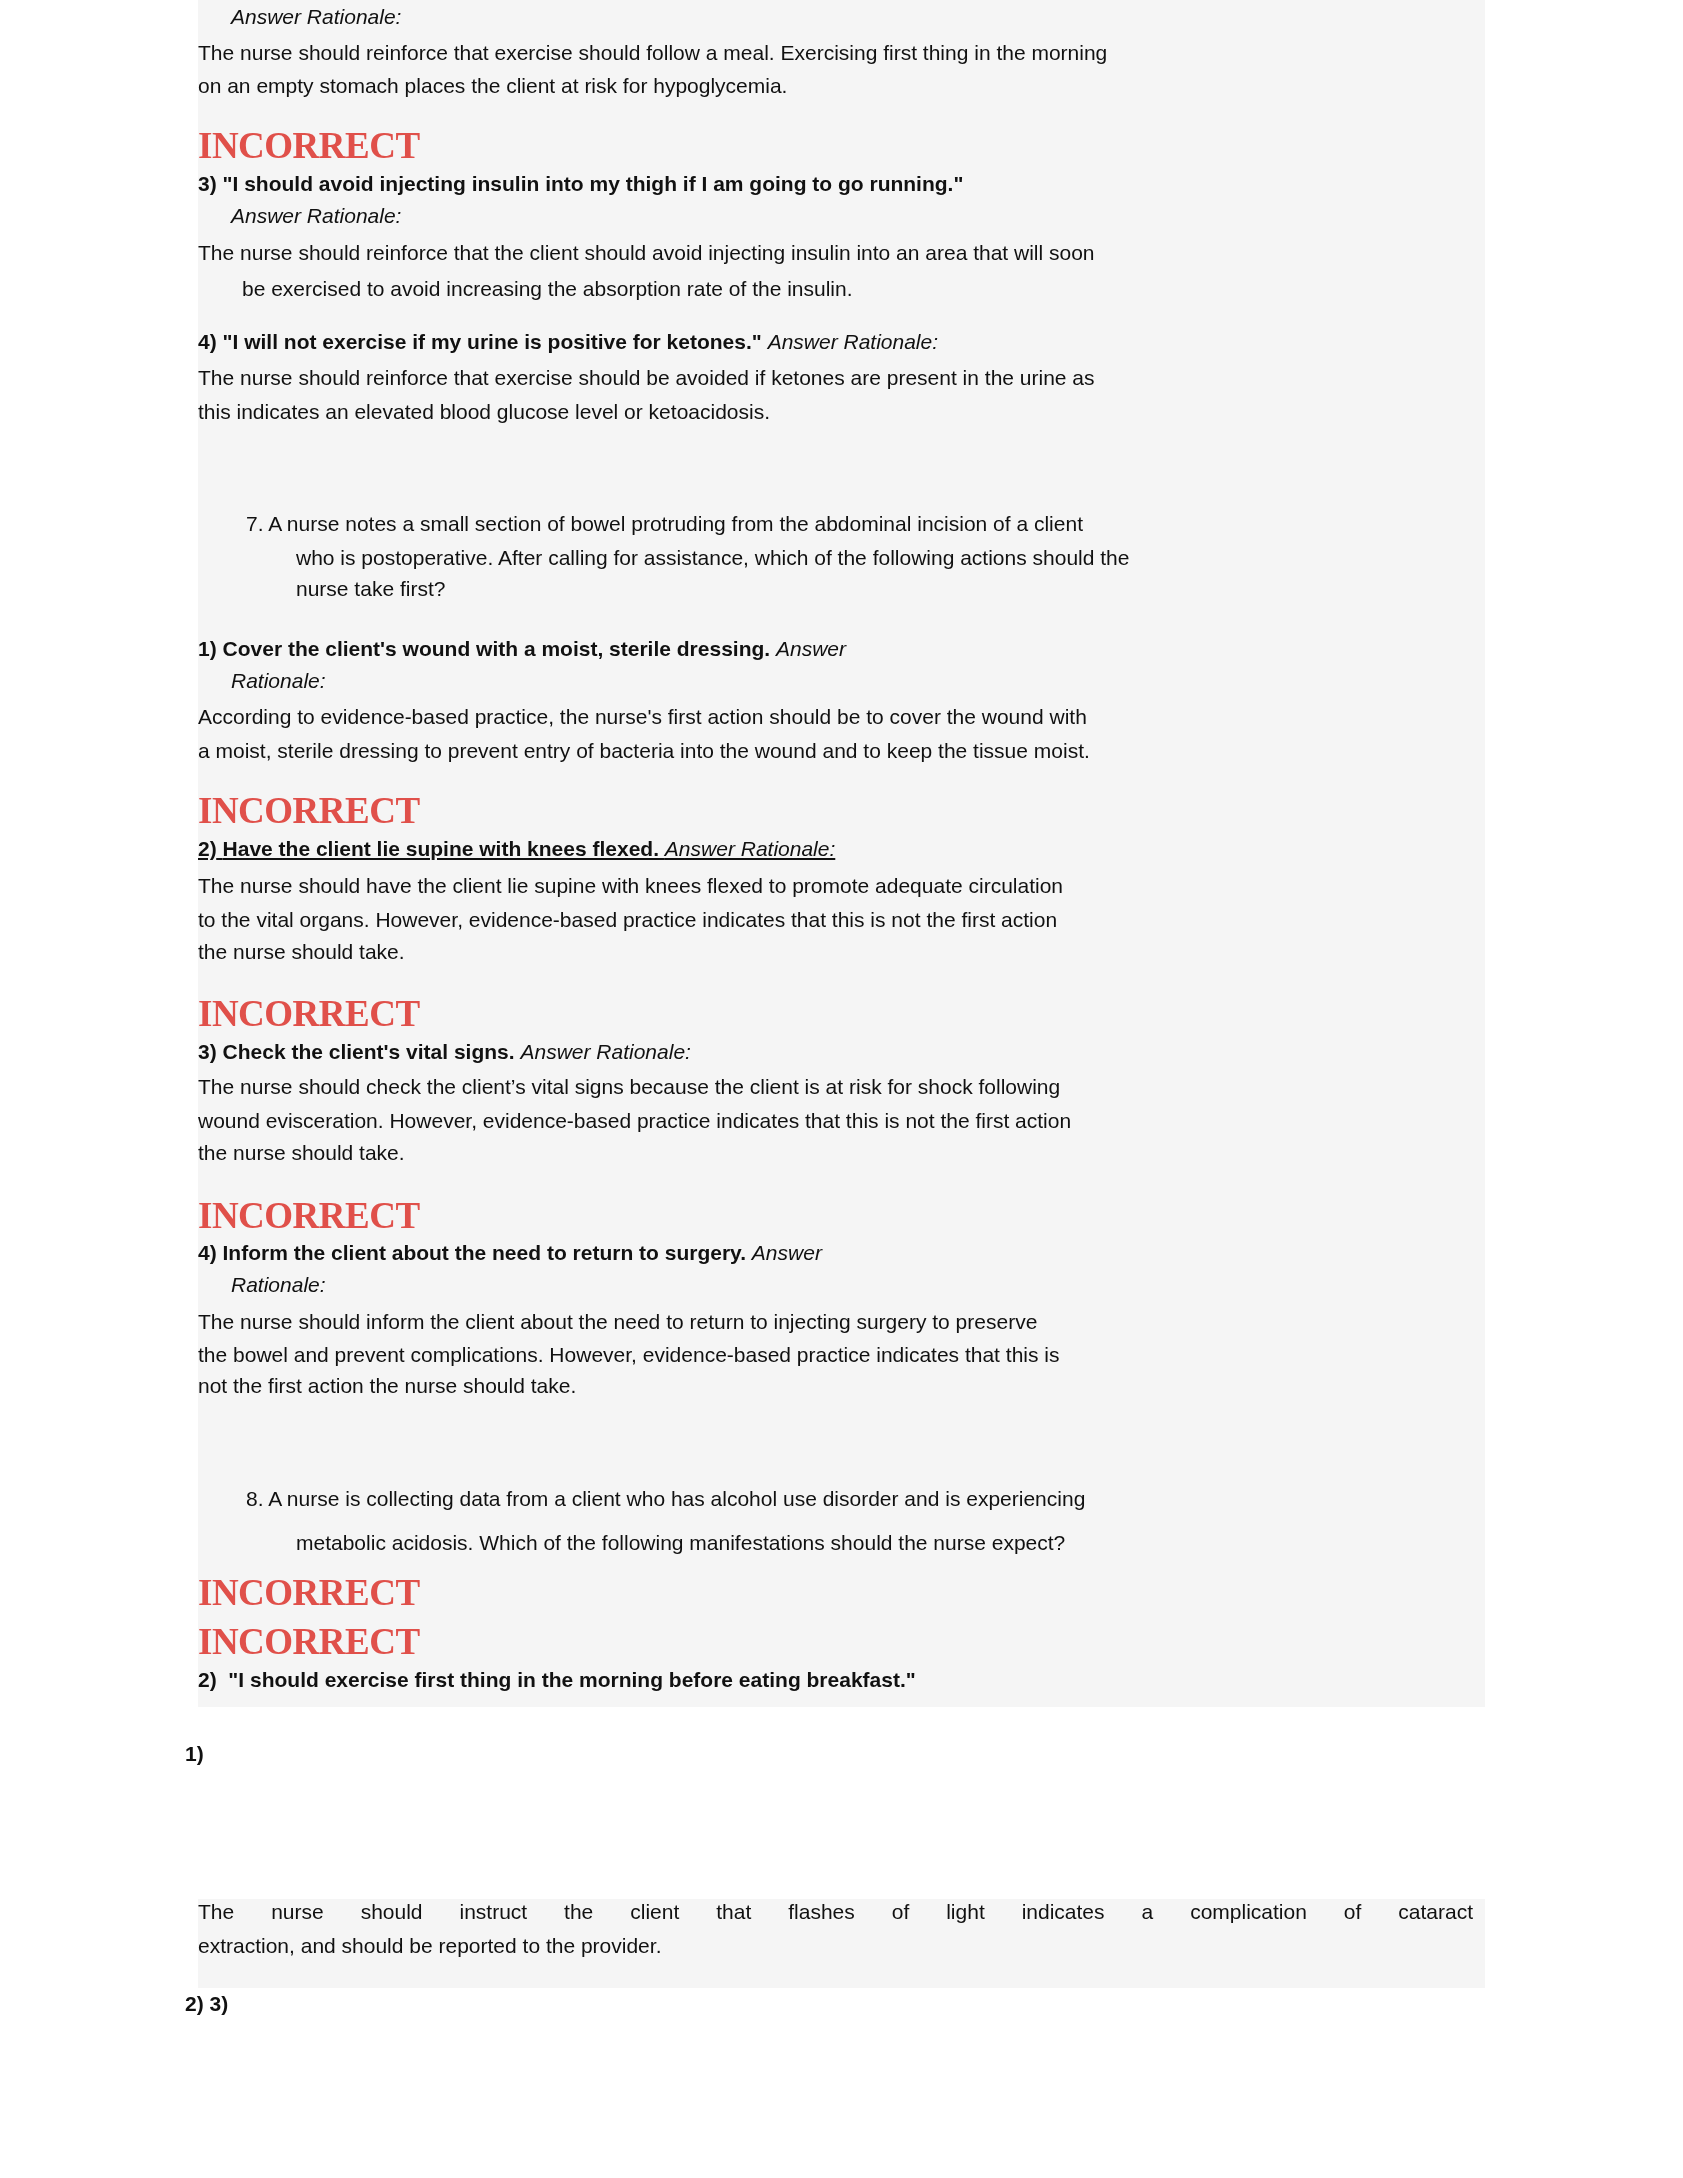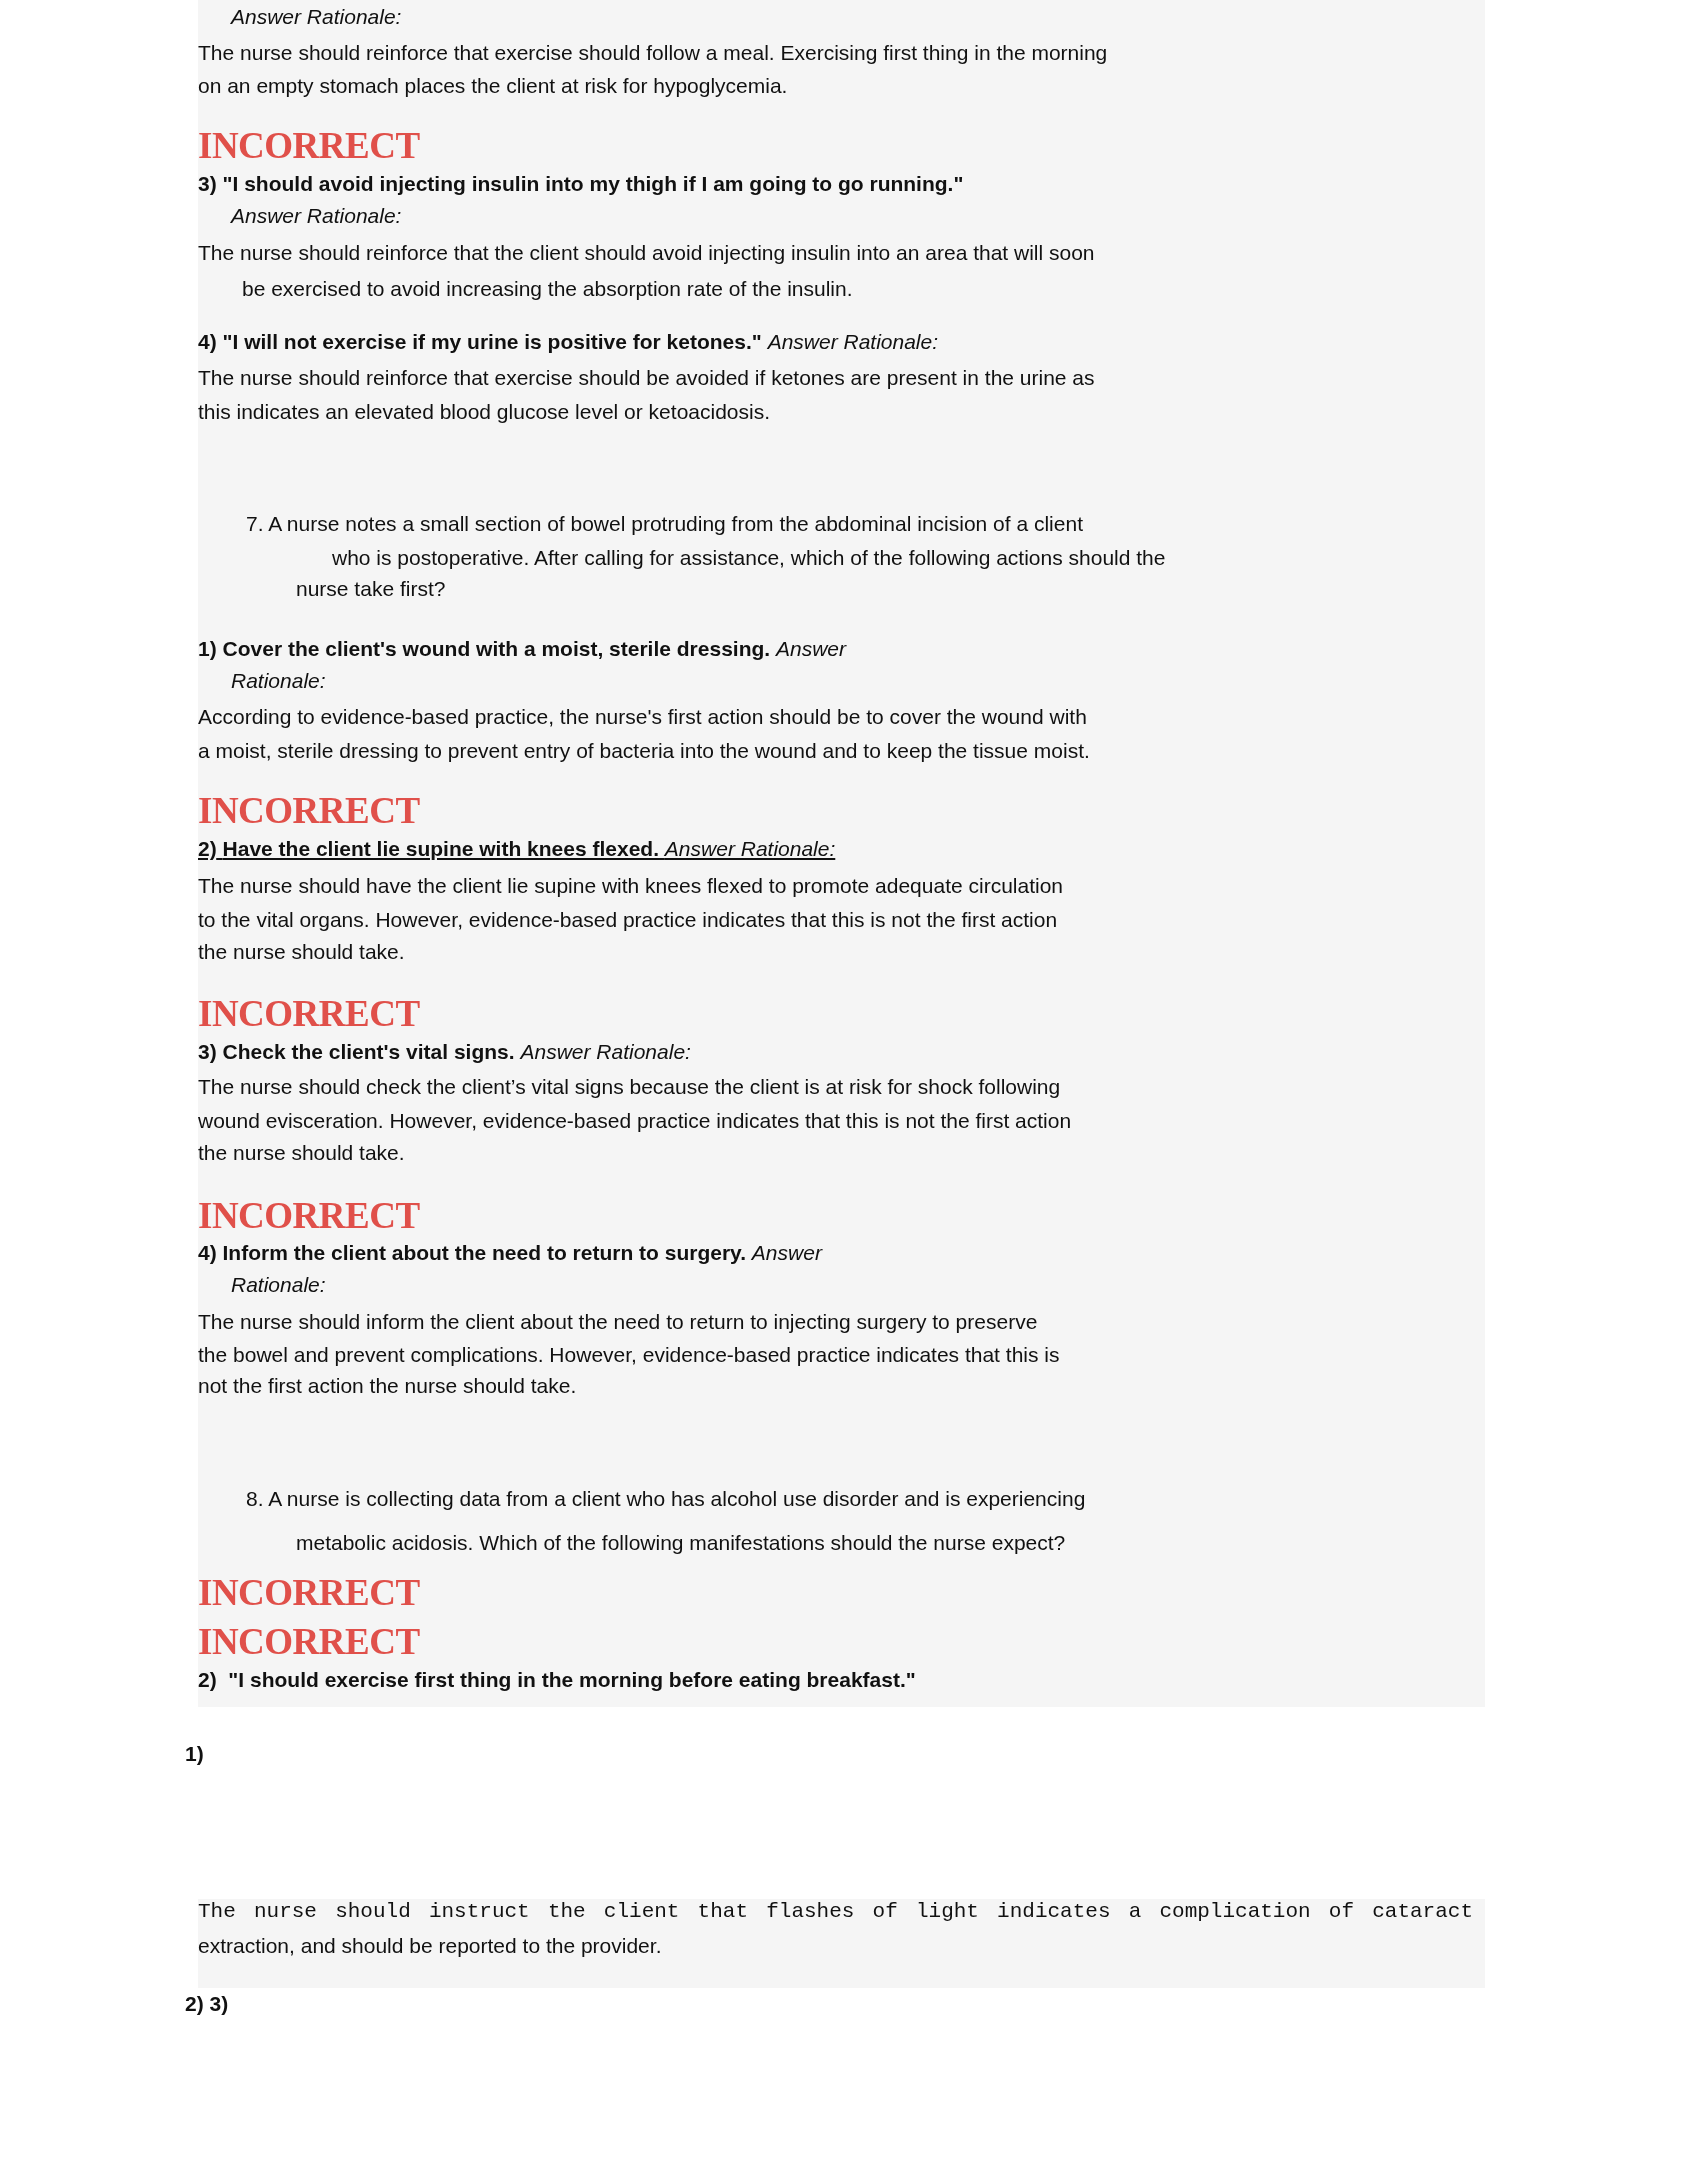--- a/index.html
+++ b/index.html
@@ -4,21 +4,21 @@
 <style>
   html, body { margin:0; padding:0; }
   body { width:1683px; height:2178px; background:#ffffff; position:relative; overflow:hidden;
          font-family:"Liberation Sans", sans-serif; color:#111; }
   .block { position:absolute; background:#f5f5f5; }
   .ln { position:absolute; white-space:nowrap; font-size:21px; line-height:34px; }
   .b { font-weight:bold; }
   .i { font-style:italic; font-weight:normal; }
   .tag { position:absolute; font-family:"Liberation Serif", serif; font-weight:bold; color:#e0504a;
          font-size:37px; line-height:40px; letter-spacing:-0.5px; }
-  .just { text-align:justify; text-align-last:justify;font-family:Liberation Mono, monospace; }
+  .just { text-align:justify; text-align-last:justify; }
 </style>
 </head>
 <body>
 
 <div class="block" style="left:198px; top:0; width:1287px; height:1707px;"></div>
 <div class="block" style="left:198px; top:1899px; width:1287px; height:89px;"></div>
 
 <div class="ln i" style="left:231px; top:0px;">Answer Rationale:</div>
 <div class="ln" style="left:198px; top:36px;">The nurse should reinforce that exercise should follow a meal. Exercising first thing in the morning</div>
 <div class="ln" style="left:198px; top:69px;">on an empty stomach places the client at risk for hypoglycemia.</div>
@@ -34,21 +34,21 @@
 
 <div class="ln b" style="left:198px; top:325px;">
   <span>4)</span>
   <span>"I will not exercise if my urine is positive for ketones."</span>
   <span class="i">Answer Rationale:</span>
 </div>
 <div class="ln" style="left:198px; top:361px;">The nurse should reinforce that exercise should be avoided if ketones are present in the urine as</div>
 <div class="ln" style="left:198px; top:395px;">this indicates an elevated blood glucose level or ketoacidosis.</div>
 
 <div class="ln" style="left:246px; top:507px;">7. A nurse notes a small section of bowel protruding from the abdominal incision of a client</div>
-<div class="ln" style="left:296px; top:541px;margin-left:36px;">who is postoperative. After calling for assistance, which of the following actions should the</div>
+<div class="ln" style="left:296px; top:541px;">who is postoperative. After calling for assistance, which of the following actions should the</div>
 <div class="ln" style="left:296px; top:572px;">nurse take first?</div>
 
 <div class="ln b" style="left:198px; top:632px;">
   <span>1)</span>
   <span>Cover the client's wound with a moist, sterile dressing.</span>
   <span class="i">Answer</span>
 </div>
 <div class="ln i" style="left:231px; top:664px;">Rationale:</div>
 <div class="ln" style="left:198px; top:700px;">According to evidence-based practice, the nurse's first action should be to cover the wound with</div>
 <div class="ln" style="left:198px; top:734px;">a moist, sterile dressing to prevent entry of bacteria into the wound and to keep the tissue moist.</div>

